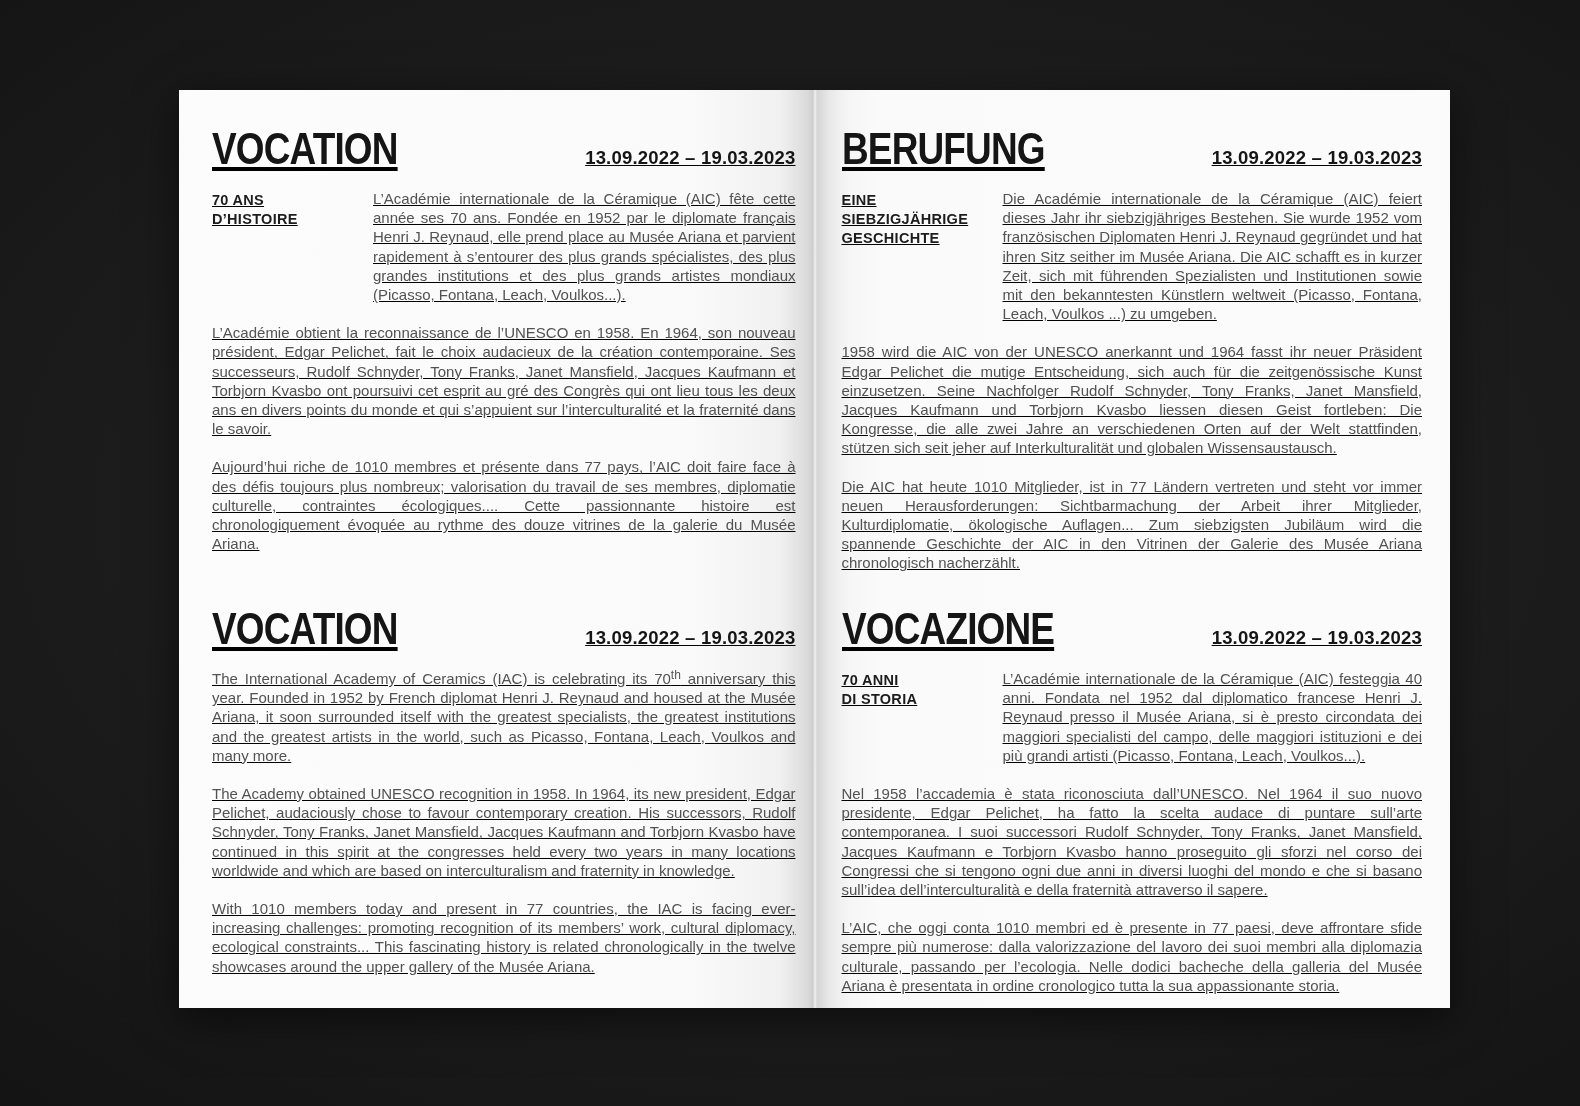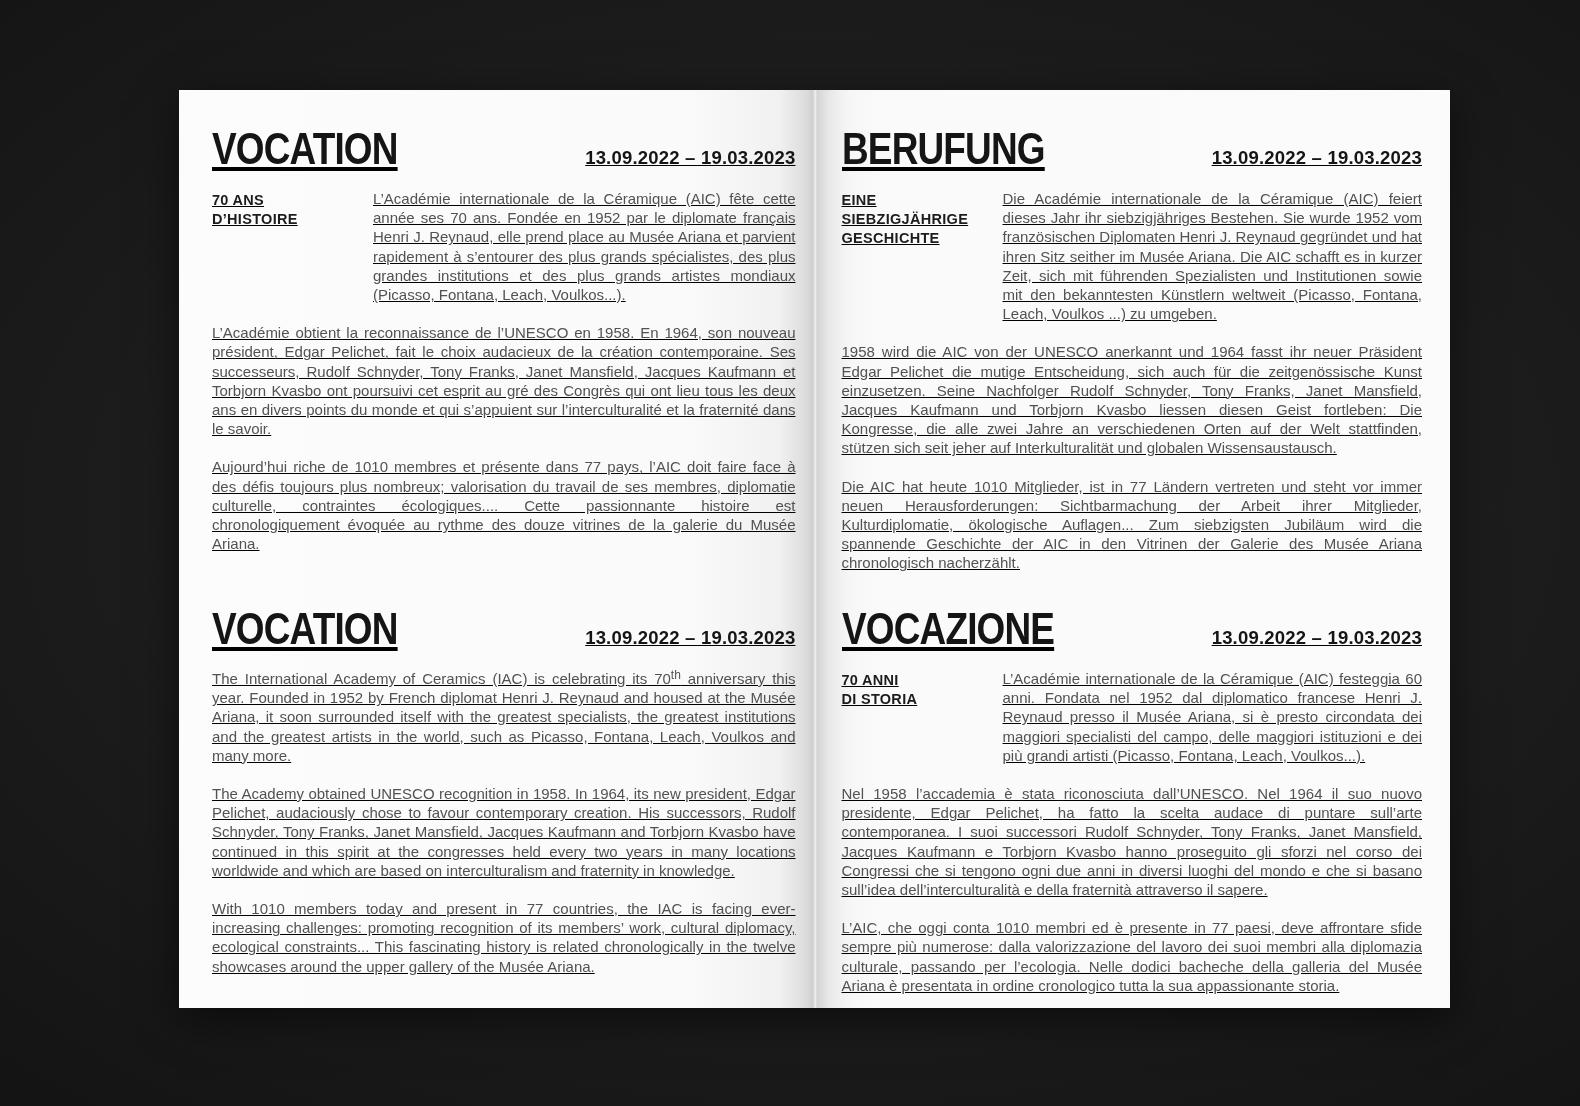--- a/index.html
+++ b/index.html
@@ -178,21 +178,21 @@
         <div class="entry-head">
           <h1 class="entry-title">VOCAZIONE</h1>
           <div class="entry-date">13.09.2022 – 19.03.2023</div>
         </div>
         <div class="entry-lead">
           <div class="entry-label">
             <span>70 ANNI</span>
             <span>DI STORIA</span>
             <span></span>
           </div>
-          <p class="lead-para"><span>L’Académie internationale de la Céramique (AIC) festeggia 60 anni. Fondata nel 1952 dal diplomatico francese Henri J. Reynaud presso il Musée Ariana, si è presto circondata dei maggiori specialisti del campo, delle maggiori istituzioni e dei più grandi artisti (Picasso, Fontana, Leach, Voulkos...).</span><sup></sup><span></span></p>
+          <p class="lead-para"><span>L’Académie internationale de la Céramique (AIC) festeggia 40 anni. Fondata nel 1952 dal diplomatico francese Henri J. Reynaud presso il Musée Ariana, si è presto circondata dei maggiori specialisti del campo, delle maggiori istituzioni e dei più grandi artisti (Picasso, Fontana, Leach, Voulkos...).</span><sup></sup><span></span></p>
         </div>
         <p class="body-para">Nel 1958 l’accademia è stata riconosciuta dall’UNESCO. Nel 1964 il suo nuovo presidente, Edgar Pelichet, ha fatto la scelta audace di puntare sull’arte contemporanea. I suoi successori Rudolf Schnyder, Tony Franks, Janet Mansfield, Jacques Kaufmann e Torbjorn Kvasbo hanno proseguito gli sforzi nel corso dei Congressi che si tengono ogni due anni in diversi luoghi del mondo e che si basano sull’idea dell’interculturalità e della fraternità attraverso il sapere.</p>
         <p class="body-para">L’AIC, che oggi conta 1010 membri ed è presente in 77 paesi, deve affrontare sfide sempre più numerose: dalla valorizzazione del lavoro dei suoi membri alla diplomazia culturale, passando per l’ecologia. Nelle dodici bacheche della galleria del Musée Ariana è presentata in ordine cronologico tutta la sua appassionante storia.</p>
       </section>
 
     </div>
   </div>
 </div>
 
 </body></html>

